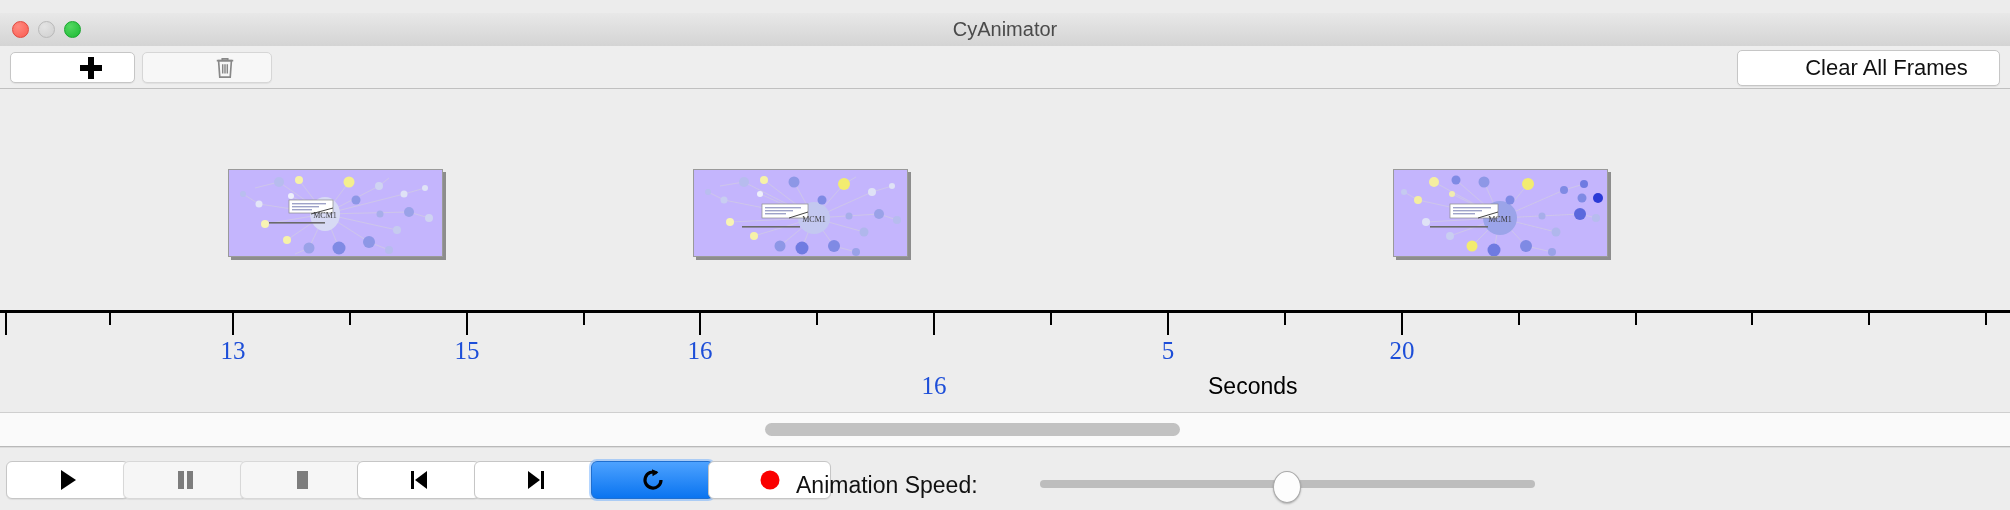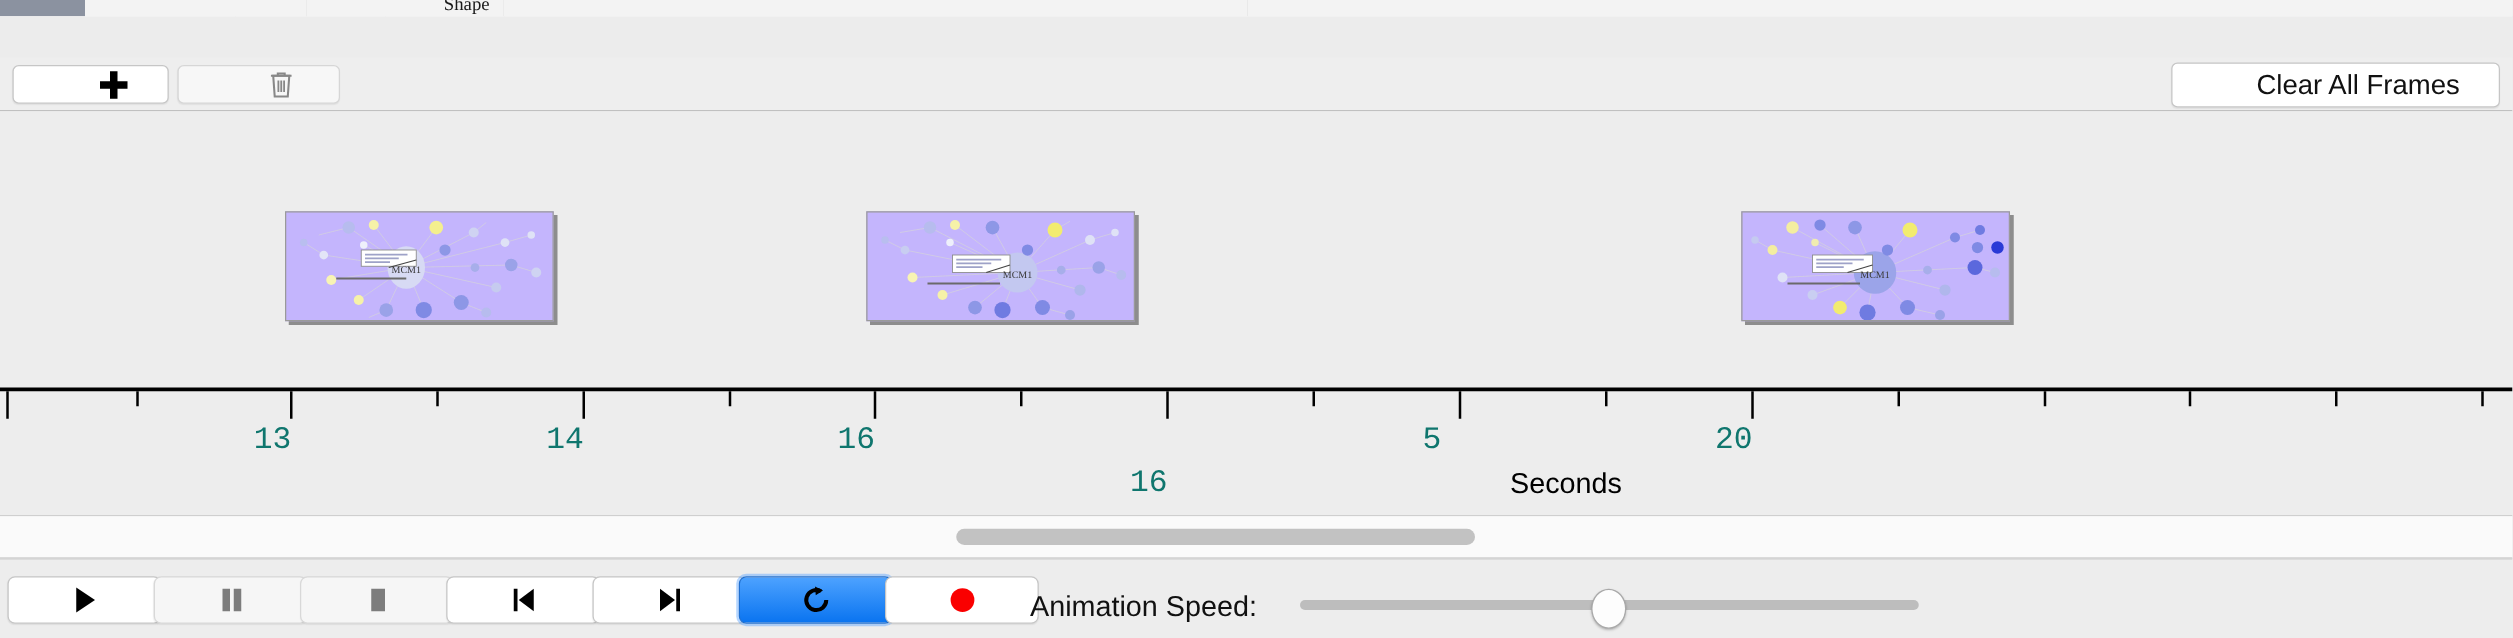--- a/index.html
+++ b/index.html
@@ -67,22 +67,22 @@
     overflow:hidden;
   }
   .frame svg{display:block;width:213px;height:86px;}
 
   
   .axis-line{position:absolute;left:0;top:221px;width:2010px;height:3px;background:#000;}
   .tick{position:absolute;top:224px;width:2px;background:#000;}
   .tick.major{height:22px;}
   .tick.minor{height:12px;}
   .tlabel{
-    position:absolute;top:248px;font-size:25px;color:#0f766e;
-    font-family:Liberation Mono, monospace;text-align:left;width:60px;margin-left:-30px;
+    position:absolute;top:248px;font-size:25px;color:#1d4ed8;
+    font-family:Liberation Serif, serif;text-align:center;width:60px;margin-left:-30px;
   }
   .seconds{
     position:absolute;top:284px;font-size:23px;color:#000;
     font-family:"Liberation Sans",sans-serif;
   }
 
   
   .scrollrow{
     position:absolute;left:0;top:413px;width:2010px;height:33px;
     background:#fafafa;border-bottom:1px solid #b9b9b9;
@@ -118,31 +118,29 @@
     position:absolute;top:23px;width:26px;height:30px;border-radius:50%;
     background:#fdfdfd;border:1px solid #a9a9a9;box-shadow:0 1px 2px rgba(0,0,0,.25);
   }
   .ico{display:block;}
 </style>
 </head>
 <body>
 
 <div class="app">
 
-  <div class="bg-strip">
-    <div class="bg-dark"></div>
-    <div class="bg-frag" style="left:68px;width:120px;"></div>
-    <div class="bg-frag" style="left:188px;width:57px;"></div>
-    <div class="bg-frag" style="left:245px;width:63px;"></div>
-    <div class="bg-frag" style="left:308px;width:95px;"></div>
-    <div class="bg-frag" style="left:403px;width:595px;"></div>
-    <div class="bg-frag" style="left:998px;width:1012px;border-right:none;"></div>
-    <div class="bg-txt" style="left:355px;">Shape</div>
-  </div>
-
+
+  <div class="titlebar">
+    <div class="lights">
+      <span class="light red"></span>
+      <span class="light yellow"></span>
+      <span class="light green"></span>
+    </div>
+    <div class="wintitle">CyAnimator</div>
+  </div>
 
   <div class="toolbar">
     <div class="tbtn btn-add">
       <span class="plus"></span>
     </div>
     <div class="tbtn btn-del disabled">
       <svg class="trash ico" viewBox="0 0 24 26">
         <path d="M3 5 H21" stroke="#888" stroke-width="1.8" fill="none"></path>
         <path d="M9 5 V3 H15 V5" stroke="#888" stroke-width="1.8" fill="none"></path>
         <path d="M5 5 L6.3 23 H17.7 L19 5 Z" stroke="#888" stroke-width="1.8" fill="none"></path>
@@ -298,21 +296,21 @@
     <span class="tick minor" style="left:1284px;"></span>
     <span class="tick major" style="left:1401px;"></span>
     <span class="tick minor" style="left:1518px;"></span>
     <span class="tick minor" style="left:1635px;"></span>
     <span class="tick minor" style="left:1751px;"></span>
     <span class="tick minor" style="left:1868px;"></span>
     <span class="tick minor" style="left:1985px;"></span>
 
     <span class="tlabel" style="left:-24px;">2</span>
     <span class="tlabel" style="left:233px;">13</span>
-    <span class="tlabel" style="left:467px;">14</span>
+    <span class="tlabel" style="left:467px;">15</span>
     <span class="tlabel" style="left:700px;">16</span>
     <span class="tlabel" style="left:934px;margin-top:35px;">16</span>
     <span class="tlabel" style="left:1168px;">5</span>
     <span class="tlabel" style="left:1402px;">20</span>
 
     <span class="seconds" style="left:1208px;">Seconds</span>
   </div>
 
   <div class="scrollrow">
     <div class="scrolltrack"></div>
@@ -360,19 +358,19 @@
         <path d="M12 2.2 L18.4 5.4 L12.6 9.2 Z" fill="#000"></path>
       </svg>
     </div>
 
     <div class="cbtn" style="left:708px;">
       <svg class="ico" width="24" height="24" viewBox="0 0 24 24">
         <circle cx="12" cy="12" r="9.5" fill="#fa0000"></circle>
       </svg>
     </div>
 
-    <span class="speed-label" style="left:824px;">Animation Speed:</span>
+    <span class="speed-label" style="left:796px;">Animation Speed:</span>
 
     <div class="slider" style="left:1040px;width:495px;"></div>
     <div class="slider-thumb" style="left:1273px;"></div>
   </div>
 
 </div>
 
 </body></html>

